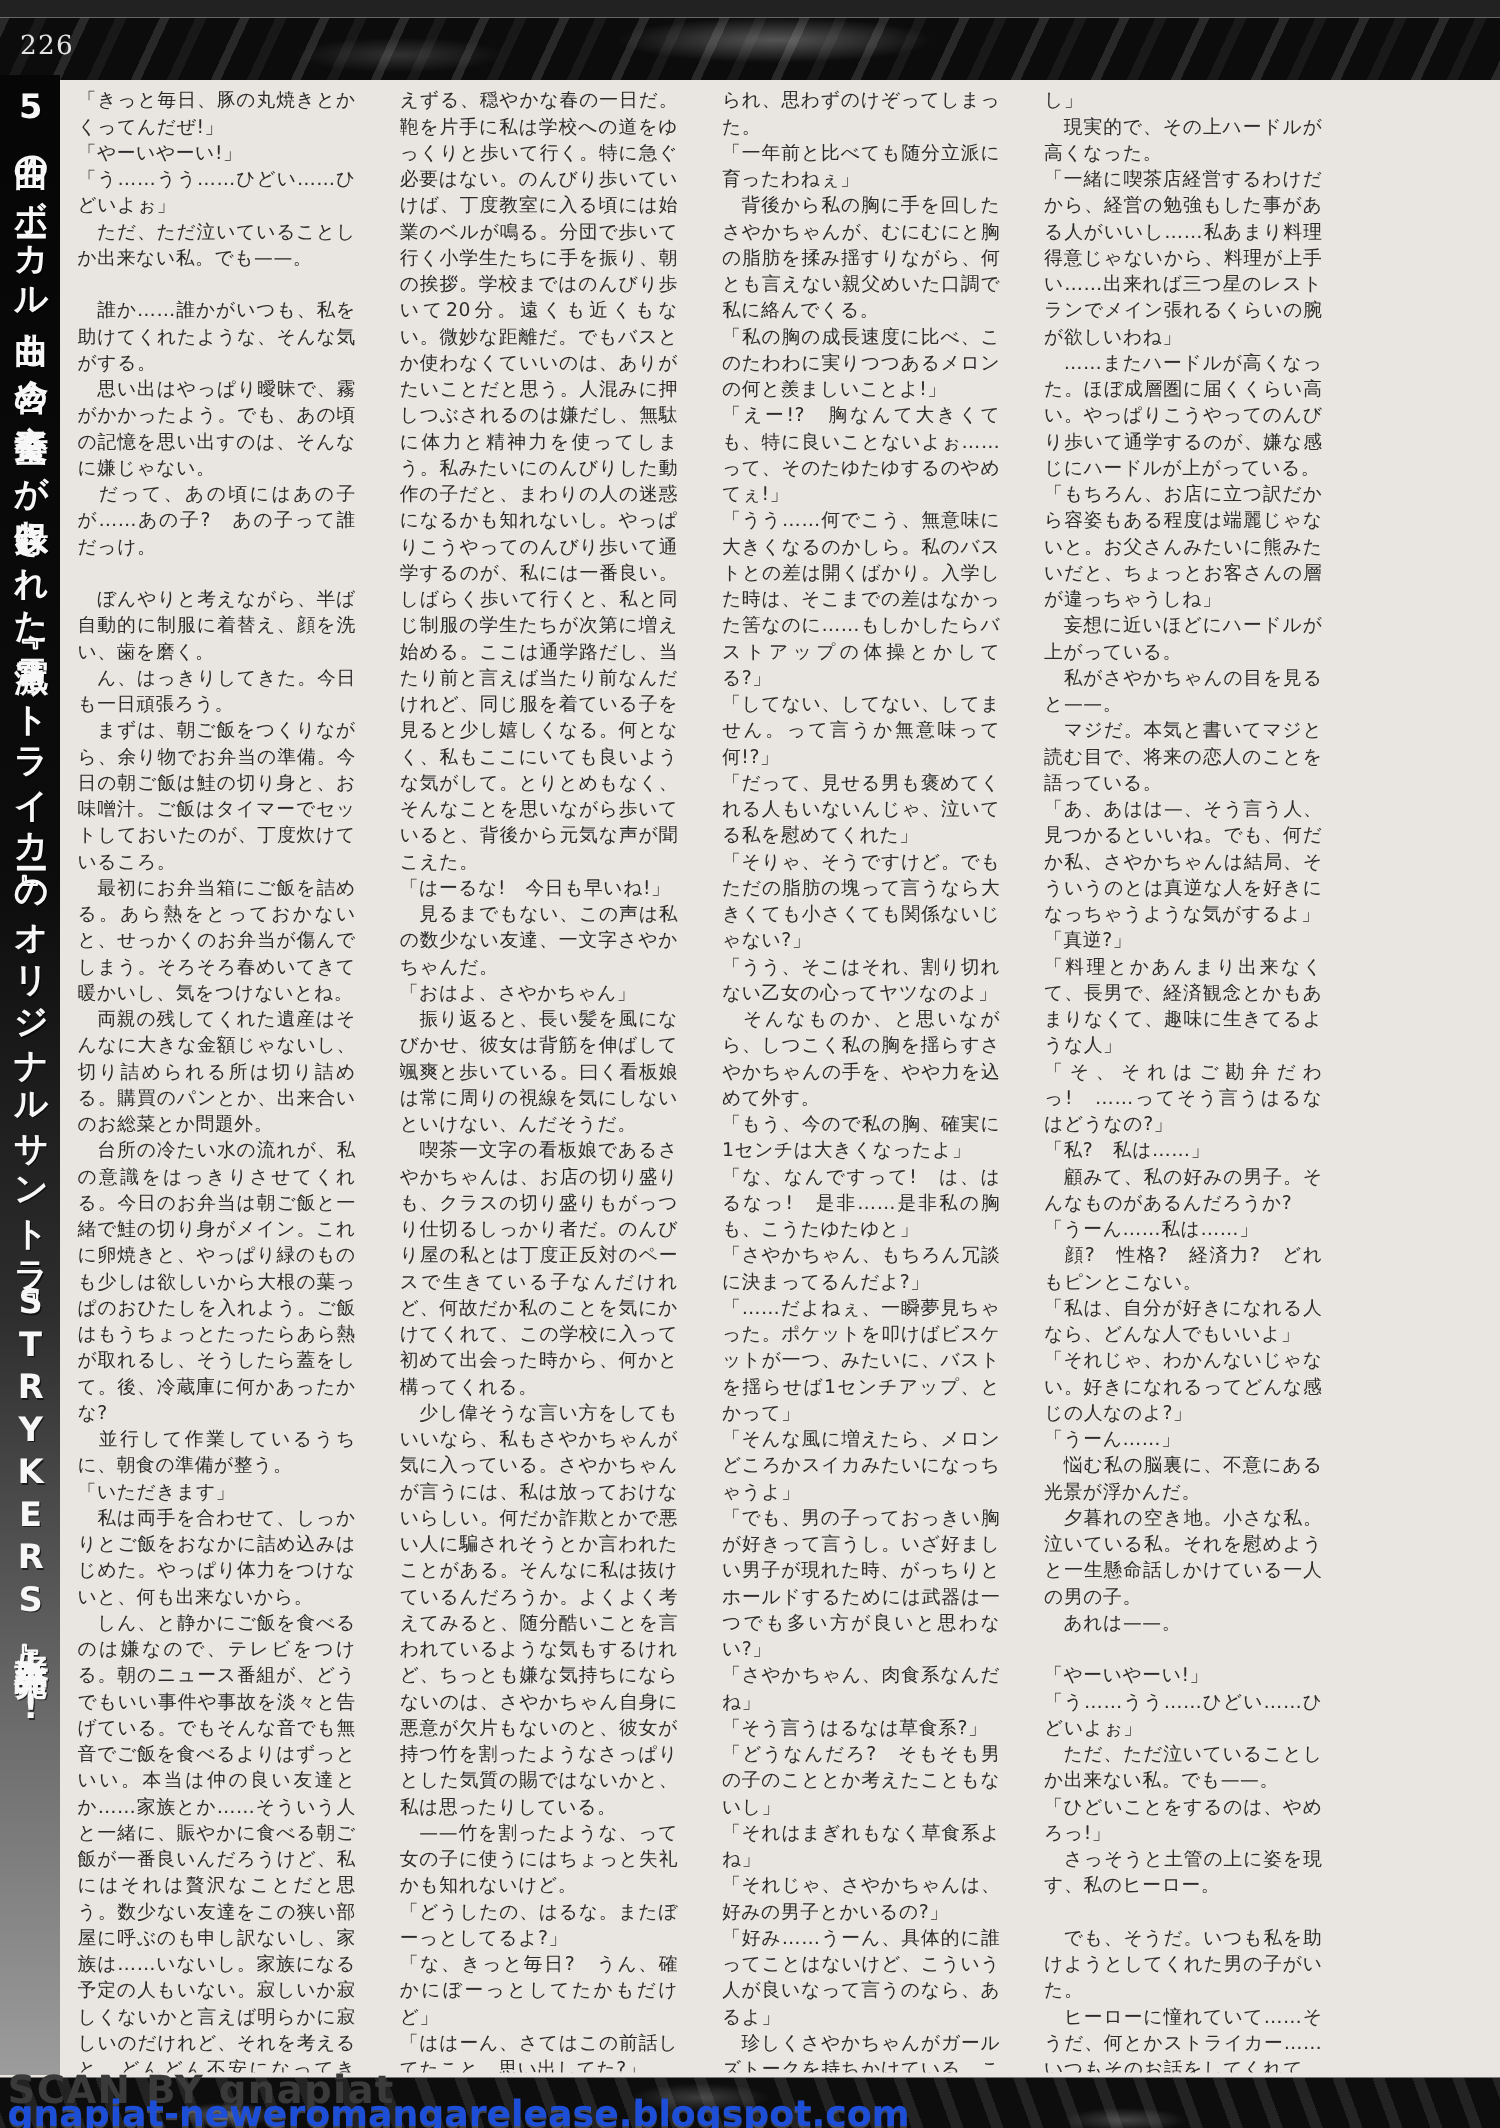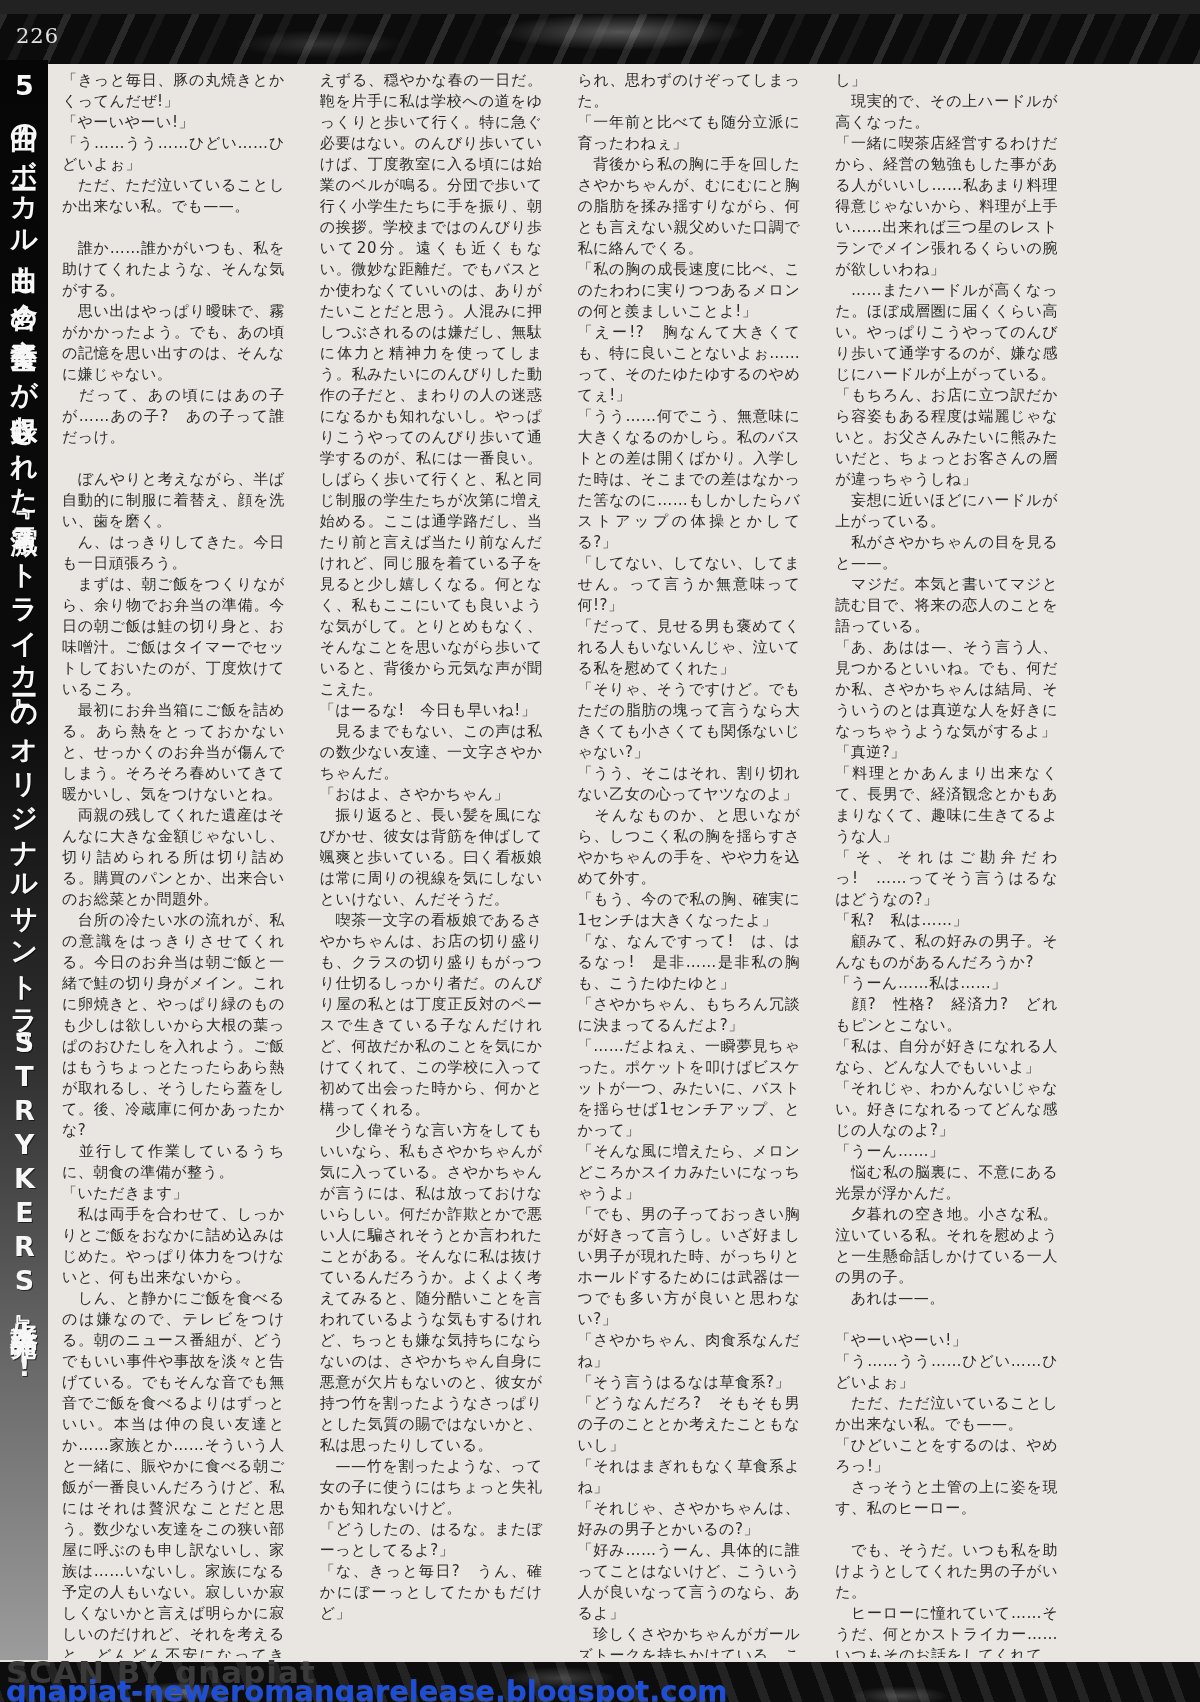--- a/index.html
+++ b/index.html
@@ -125,20 +125,21 @@
         <p class="para">えずる、穏やかな春の一日だ。鞄を片手に私は学校への道をゆっくりと歩いて行く。特に急ぐ必要はない。のんびり歩いていけば、丁度教室に入る頃には始業のベルが鳴る。分団で歩いて行く小学生たちに手を振り、朝の挨拶。学校まではのんびり歩いて20分。遠くも近くもない。微妙な距離だ。でもバスとか使わなくていいのは、ありがたいことだと思う。人混みに押しつぶされるのは嫌だし、無駄に体力と精神力を使ってしまう。私みたいにのんびりした動作の子だと、まわりの人の迷惑になるかも知れないし。やっぱりこうやってのんびり歩いて通学するのが、私には一番良い。しばらく歩いて行くと、私と同じ制服の学生たちが次第に増え始める。ここは通学路だし、当たり前と言えば当たり前なんだけれど、同じ服を着ている子を見ると少し嬉しくなる。何となく、私もここにいても良いような気がして。とりとめもなく、そんなことを思いながら歩いていると、背後から元気な声が聞こえた。</p>
         <p class="para">「はーるな!　今日も早いね!」</p>
         <p class="para">　見るまでもない、この声は私の数少ない友達、一文字さやかちゃんだ。</p>
         <p class="para">「おはよ、さやかちゃん」</p>
         <p class="para">　振り返ると、長い髪を風になびかせ、彼女は背筋を伸ばして颯爽と歩いている。曰く看板娘は常に周りの視線を気にしないといけない、んだそうだ。</p>
         <p class="para">　喫茶一文字の看板娘であるさやかちゃんは、お店の切り盛りも、クラスの切り盛りもがっつり仕切るしっかり者だ。のんびり屋の私とは丁度正反対のペースで生きている子なんだけれど、何故だか私のことを気にかけてくれて、この学校に入って初めて出会った時から、何かと構ってくれる。</p>
         <p class="para">　少し偉そうな言い方をしてもいいなら、私もさやかちゃんが気に入っている。さやかちゃんが言うには、私は放っておけないらしい。何だか詐欺とかで悪い人に騙されそうとか言われたことがある。そんなに私は抜けているんだろうか。よくよく考えてみると、随分酷いことを言われているような気もするけれど、ちっとも嫌な気持ちにならないのは、さやかちゃん自身に悪意が欠片もないのと、彼女が持つ竹を割ったようなさっぱりとした気質の賜ではないかと、私は思ったりしている。</p>
         <p class="para">　——竹を割ったような、って女の子に使うにはちょっと失礼かも知れないけど。</p>
         <p class="para">「どうしたの、はるな。またぼーっとしてるよ?」</p>
         <p class="para">「な、きっと毎日?　うん、確かにぼーっとしてたかもだけど」</p>
+        <p class="para">「ははーん、さてはこの前話してたこと、思い出してた?」</p>
       </div>
     <div class="col">
         <p class="para">られ、思わずのけぞってしまった。</p>
         <p class="para">「一年前と比べても随分立派に育ったわねぇ」</p>
         <p class="para">　背後から私の胸に手を回したさやかちゃんが、むにむにと胸の脂肪を揉み揺すりながら、何とも言えない親父めいた口調で私に絡んでくる。</p>
         <p class="para">「私の胸の成長速度に比べ、このたわわに実りつつあるメロンの何と羨ましいことよ!」</p>
         <p class="para">「えー!?　胸なんて大きくても、特に良いことないよぉ……って、そのたゆたゆするのやめてぇ!」</p>
         <p class="para">「うう……何でこう、無意味に大きくなるのかしら。私のバストとの差は開くばかり。入学した時は、そこまでの差はなかった筈なのに……もしかしたらバストアップの体操とかしてる?」</p>
         <p class="para">「してない、してない、してません。って言うか無意味って何!?」</p>
         <p class="para">「だって、見せる男も褒めてくれる人もいないんじゃ、泣いてる私を慰めてくれた」</p>

